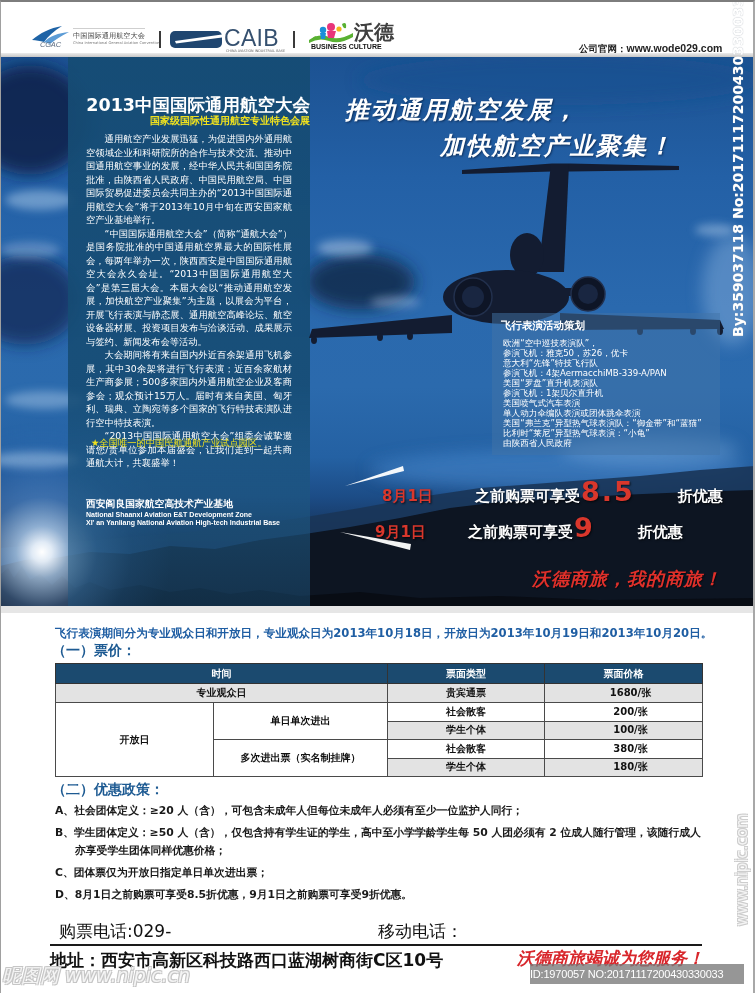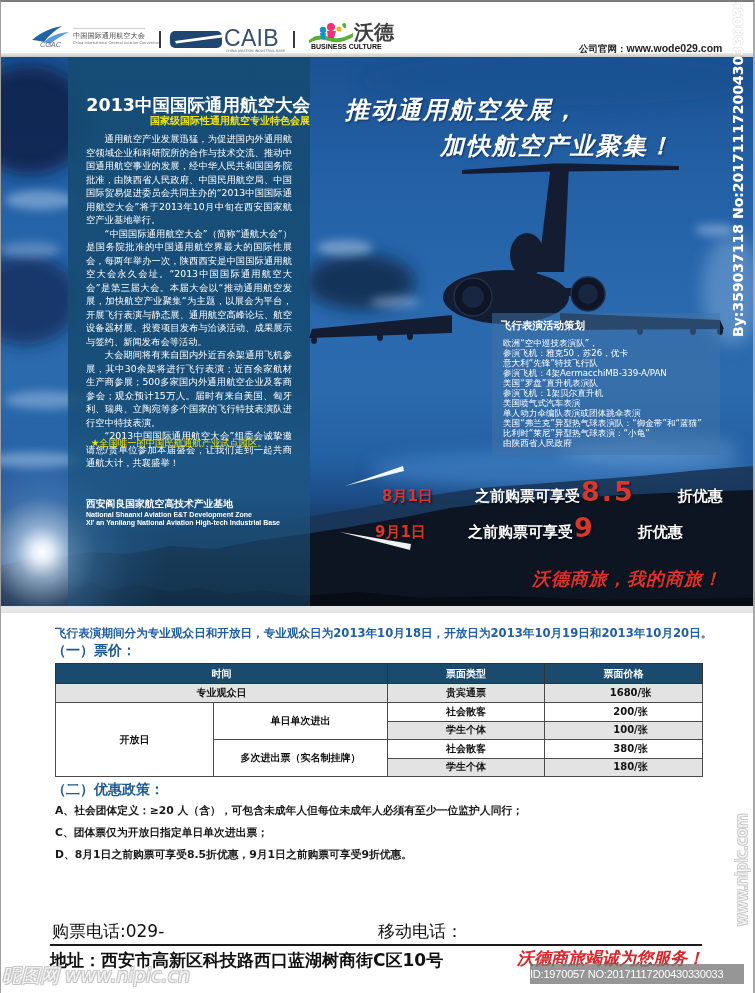--- a/index.html
+++ b/index.html
@@ -290,25 +290,26 @@
     <td class="gray">学生个体</td>
     <td class="gray price">180/张</td>
   </tr>
 </tbody>
   </table>
 
 <div class="sec-head" style="top:781px;">（二）优惠政策：</div>
 
 <div class="policy">
   <div class="policy-item">A、社会团体定义：≥20 人（含），可包含未成年人但每位未成年人必须有至少一位监护人同行；</div>
+  <div class="policy-item">B、学生团体定义：≥50 人（含），仅包含持有学生证的学生，高中至小学学龄学生每 50 人团必须有 2 位成人随行管理，该随行成人亦享受学生团体同样优惠价格；</div>
   <div class="policy-item">C、团体票仅为开放日指定单日单次进出票；</div>
   <div class="policy-item">D、8月1日之前购票可享受8.5折优惠，9月1日之前购票可享受9折优惠。</div>
 </div>
 
-<div class="phone" style="left:52px;">购票电话:029-</div>
+<div class="phone" style="left:59px;">购票电话:029-</div>
 <div class="phone" style="left:378px;">移动电话：</div>
 <div class="contact-rule"></div>
 <div class="address">地址：西安市高新区科技路西口蓝湖树商街C区10号</div>
 <div class="service">沃德商旅竭诚为您服务！</div>
 
 <div class="corner-watermark">昵图网 www.nipic.cn</div>
 <div class="vertical-site">www.nipic.com</div>
 <div class="id-box">ID:1970057 NO:20171117200430330033</div>
 
 <div class="frame"></div>

